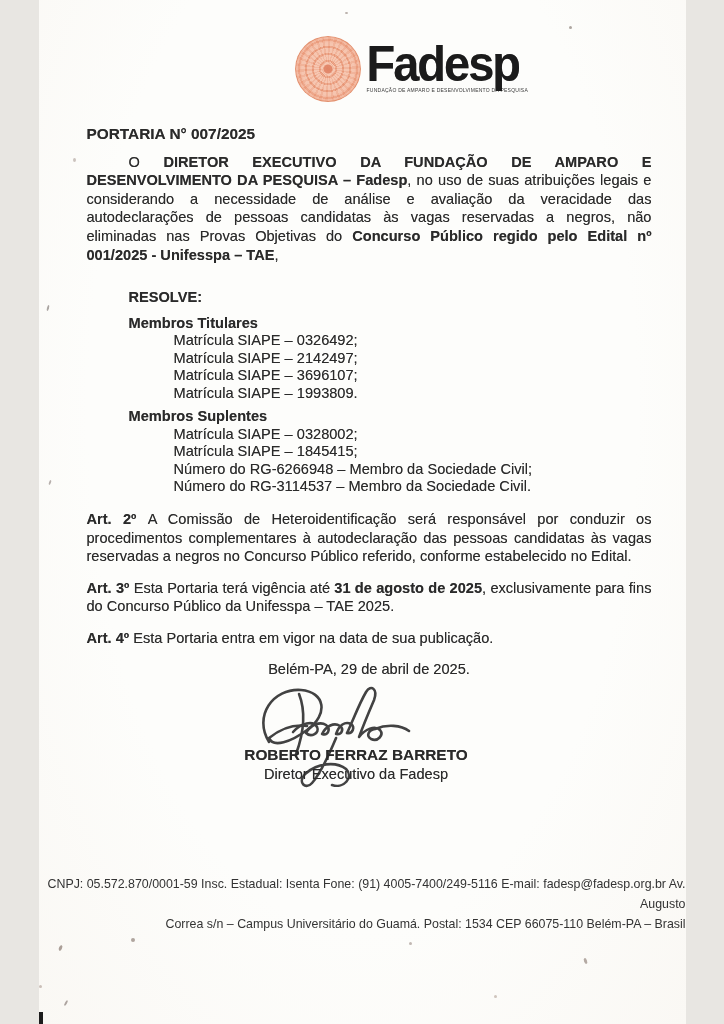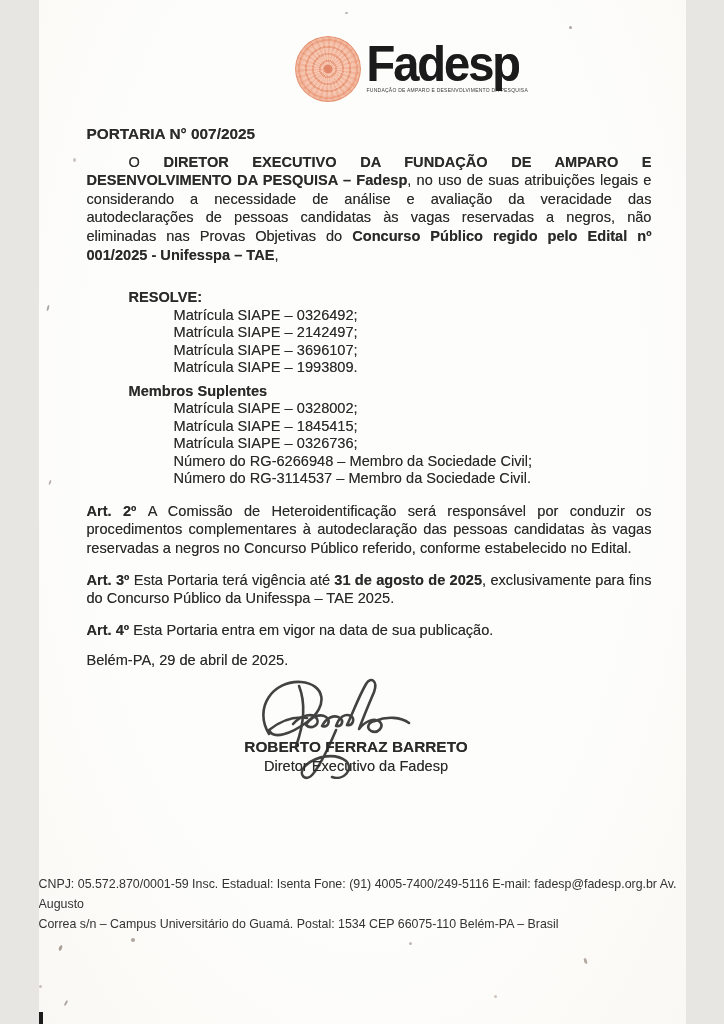--- a/index.html
+++ b/index.html
@@ -42,31 +42,31 @@
   p{margin:0;text-align:justify;}
   .preamble{margin-top:9px;text-indent:42px;}
   .resolve{margin-top:24px;margin-left:42px;font-weight:700;}
   .art1{margin-top:16px;}
   .member-heading{margin-top:7px;margin-left:42px;font-weight:700;}
   .member-heading.sup{margin-top:5px;}
   .member-list{margin-left:87px;line-height:17.5px;}
   .art2{margin-top:14px;}
   .art3{margin-top:13px;}
   .art4{margin-top:13px;}
-  .dateline{margin-top:12px;text-align:left;text-indent:0;}
+  .dateline{margin-top:12px;text-align:center;text-indent:0;}
 
   
   .sig-block{position:relative;height:112px;margin-top:2px;}
   .sig-name{position:absolute;top:66px;left:0;right:26px;text-align:center;font-weight:700;font-size:15.4px;}
   .sig-title{position:absolute;top:85px;left:0;right:26px;text-align:center;font-size:14.6px;}
   .sig-svg{position:absolute;left:50%;top:0;transform:translateX(-57%);}
 
   
   .footer{
-    position:absolute;left:0;right:0;top:874px;text-align:left;
+    position:absolute;left:0;right:0;top:874px;text-align:right;
     font-size:12.4px;line-height:20px;color:#333;
   }
 
   
   .speck{position:absolute;border-radius:50%;pointer-events:none;}
   .corner-mark{position:absolute;left:0;top:1012px;width:4px;height:12px;background:#1c1c1c;}
 </style>
 </head>
 <body>
 
@@ -81,32 +81,32 @@
   </div>
 
   <div class="content ink">
     <div class="doc-number">PORTARIA N° 007/2025</div>
 
     <p class="preamble"><span>O </span><span style="font-weight: 700;">DIRETOR EXECUTIVO DA FUNDAÇÃO DE AMPARO E DESENVOLVIMENTO DA PESQUISA – Fadesp</span><span>, no uso de suas atribuições legais e considerando a necessidade de análise e avaliação da veracidade das autodeclarações de pessoas candidatas às vagas reservadas a negros, não eliminadas nas Provas Objetivas do </span><span style="font-weight: 700;">Concurso Público regido pelo Edital nº 001/2025 - Unifesspa – TAE</span><span>,</span></p>
 
     <div class="resolve">RESOLVE:</div>
 
 
+    <div class="member-heading">Membros Titulares</div>
     <div class="member-list">
         <div>Matrícula SIAPE – 0326492;</div>
         <div>Matrícula SIAPE – 2142497;</div>
         <div>Matrícula SIAPE – 3696107;</div>
         <div>Matrícula SIAPE – 1993809.</div>
       </div>
 
     <div class="member-heading sup">Membros Suplentes</div>
     <div class="member-list">
         <div>Matrícula SIAPE – 0328002;</div>
         <div>Matrícula SIAPE – 1845415;</div>
-        <div>Matrícula SIAPE – 0326736;</div>
         <div>Número do RG-6266948 – Membro da Sociedade Civil;</div>
         <div>Número do RG-3114537 – Membro da Sociedade Civil.</div>
       </div>
 
     <p class="art2"><span style="font-weight: 700;">Art. 2º </span><span>A Comissão de Heteroidentificação será responsável por conduzir os procedimentos complementares à autodeclaração das pessoas candidatas às vagas reservadas a negros no Concurso Público referido, conforme estabelecido no Edital.</span></p>
     <p class="art3"><span style="font-weight: 700;">Art. 3º </span><span>Esta Portaria terá vigência até </span><span style="font-weight: 700;">31 de agosto de 2025</span><span>, exclusivamente para fins do Concurso Público da Unifesspa – TAE 2025.</span></p>
     <p class="art4"><span style="font-weight: 700;">Art. 4º </span><span>Esta Portaria entra em vigor na data de sua publicação.</span></p>
 
     <p class="dateline">Belém-PA, 29 de abril de 2025.</p>
 

